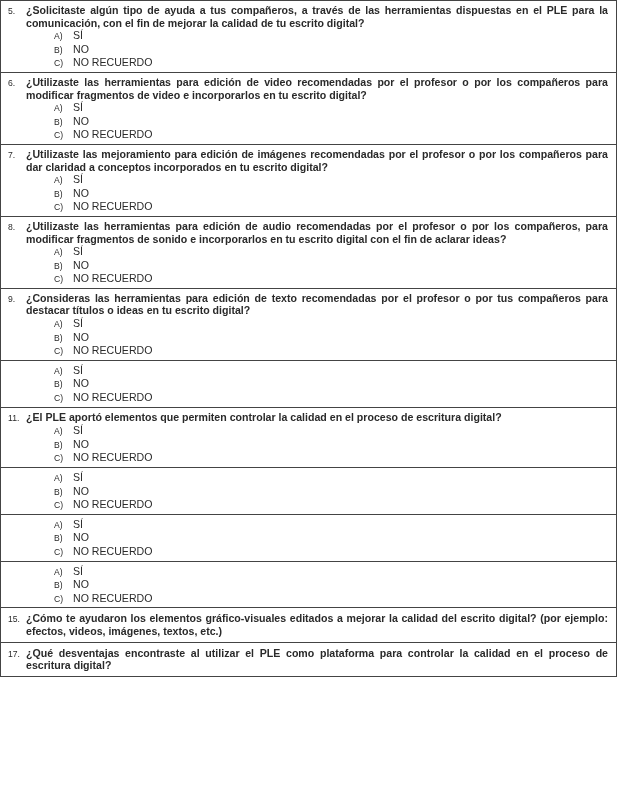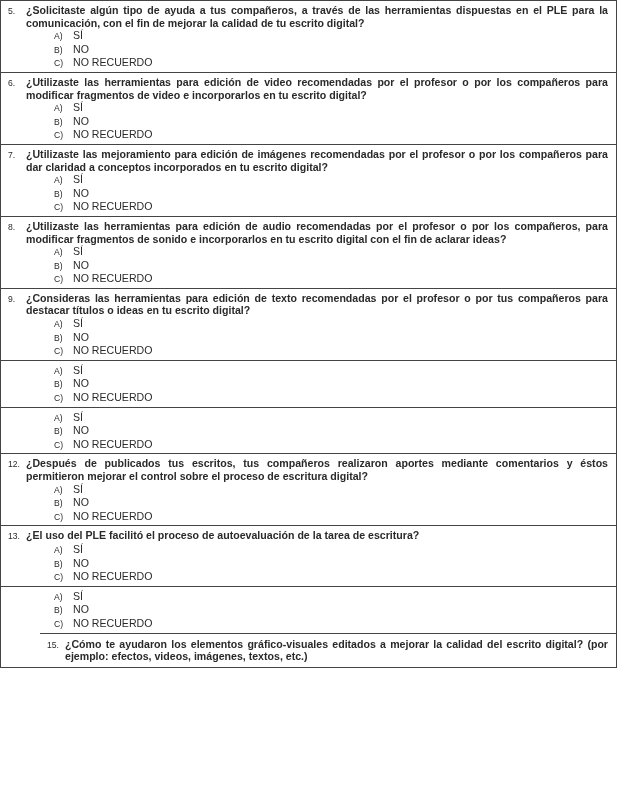--- a/index.html
+++ b/index.html
@@ -54,21 +54,20 @@
       display: flex;
     }
     .option .letter {
       flex: 0 0 19px;
       font-size: 8.6px;
       padding-top: 1px;
     }
     .row.open {
       padding-top: 4px;
       padding-bottom: 4px;
-      margin-left: 39px;
     }
   </style>
 </head>
 <body>
 
 <div class="table" id="qtable">
     <div class="row">
       <div class="q">
         <span class="num">5.</span>
         <span class="text">¿Solicitaste algún tipo de ayuda a tus compañeros, a través de las herramientas dispuestas en el PLE para la comunicación, con el fin de mejorar la calidad de tu escrito digital?</span>
@@ -178,60 +177,56 @@
           <span class="letter">B)</span>
           <span class="label">NO</span>
         </div>
         <div class="option">
           <span class="letter">C)</span>
           <span class="label">NO RECUERDO</span>
         </div>
       </div>
     </div>
     <div class="row">
-      <div class="options">
-        <div class="option">
-          <span class="letter">A)</span>
-          <span class="label">SÍ</span>
-        </div>
-        <div class="option">
-          <span class="letter">B)</span>
-          <span class="label">NO</span>
-        </div>
-        <div class="option">
-          <span class="letter">C)</span>
-          <span class="label">NO RECUERDO</span>
-        </div>
-      </div>
-    </div>
-    <div class="row">
-      <div class="q">
-        <span class="num">12.</span>
-        <span class="text">¿Después de publicados tus escritos, tus compañeros realizaron aportes mediante comentarios y éstos permitieron mejorar el control sobre el proceso de escritura digital?</span>
-      </div>
-      <div class="options">
-        <div class="option">
-          <span class="letter">A)</span>
-          <span class="label">SÍ</span>
-        </div>
-        <div class="option">
-          <span class="letter">B)</span>
-          <span class="label">NO</span>
-        </div>
-        <div class="option">
-          <span class="letter">C)</span>
-          <span class="label">NO RECUERDO</span>
-        </div>
-      </div>
-    </div>
-    <div class="row">
-      <div class="q">
-        <span class="num">13.</span>
-        <span class="text">¿El uso del PLE facilitó el proceso de autoevaluación de la tarea de escritura?</span>
-      </div>
+      <div class="q">
+        <span class="num">11.</span>
+        <span class="text">¿El PLE aportó elementos que permiten controlar la calidad en el proceso de escritura digital?</span>
+      </div>
+      <div class="options">
+        <div class="option">
+          <span class="letter">A)</span>
+          <span class="label">SÍ</span>
+        </div>
+        <div class="option">
+          <span class="letter">B)</span>
+          <span class="label">NO</span>
+        </div>
+        <div class="option">
+          <span class="letter">C)</span>
+          <span class="label">NO RECUERDO</span>
+        </div>
+      </div>
+    </div>
+    <div class="row">
+      <div class="options">
+        <div class="option">
+          <span class="letter">A)</span>
+          <span class="label">SÍ</span>
+        </div>
+        <div class="option">
+          <span class="letter">B)</span>
+          <span class="label">NO</span>
+        </div>
+        <div class="option">
+          <span class="letter">C)</span>
+          <span class="label">NO RECUERDO</span>
+        </div>
+      </div>
+    </div>
+    <div class="row">
       <div class="options">
         <div class="option">
           <span class="letter">A)</span>
           <span class="label">SÍ</span>
         </div>
         <div class="option">
           <span class="letter">B)</span>
           <span class="label">NO</span>
         </div>
         <div class="option">
@@ -253,15 +248,21 @@
         <div class="option">
           <span class="letter">C)</span>
           <span class="label">NO RECUERDO</span>
         </div>
       </div>
     </div>
     <div class="row open">
       <div class="q">
         <span class="num">15.</span>
         <span class="text">¿Cómo te ayudaron los elementos gráfico-visuales editados a mejorar la calidad del escrito digital? (por ejemplo: efectos, videos, imágenes, textos, etc.)</span>
+      </div>
+    </div>
+    <div class="row open">
+      <div class="q">
+        <span class="num">17.</span>
+        <span class="text">¿Qué desventajas encontraste al utilizar el PLE como plataforma para controlar la calidad en el proceso de escritura digital?</span>
       </div>
     </div>
   </div>
 
 </body></html>

